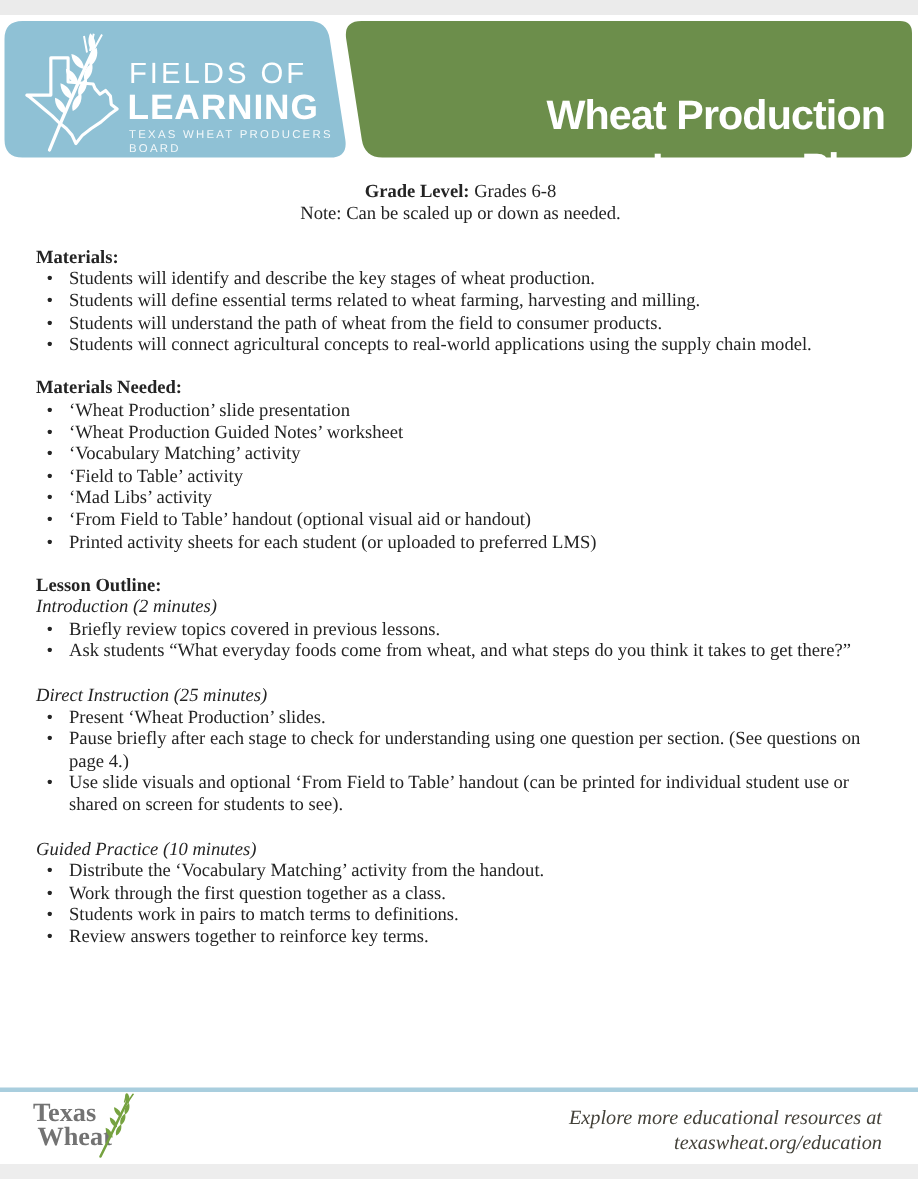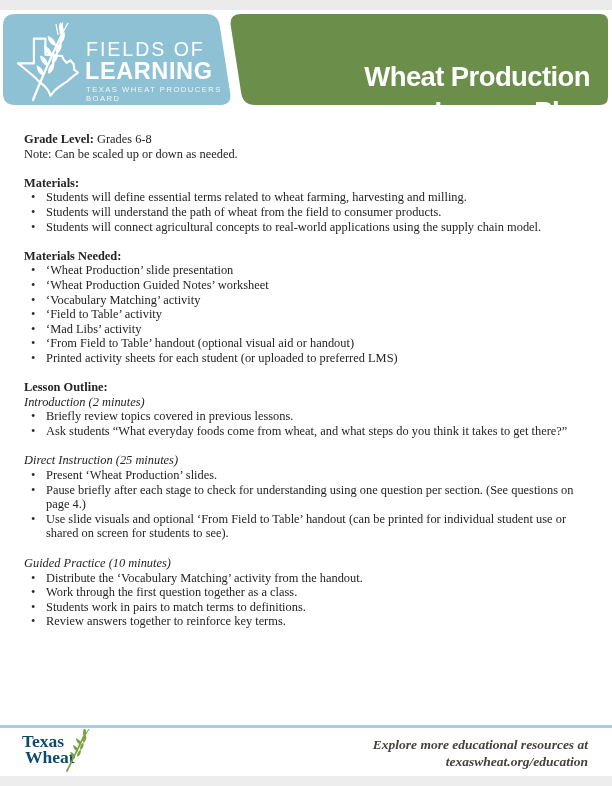--- a/index.html
+++ b/index.html
@@ -23,37 +23,37 @@
   .emblem{position:absolute;left:14px;top:22px;}
   .doc-title{position:absolute;right:22px;top:27px;text-align:right;color:#fff;
     font-family:"Liberation Sans",sans-serif;font-weight:bold;font-size:27.5px;
     line-height:35px;letter-spacing:-0.6px;margin-top:32px;}
 
   
   main{position:absolute;top:120px;left:24px;width:566px;
     font-size:12.4px;line-height:14.6px;}
   main p{margin:0;}
   .sec{margin-top:14.6px;}
-  .sec:first-child{margin-top:12px;}
+  .sec:first-child{margin-top:0;text-align:center;}
   .h{font-weight:bold;}
   .sub{font-style:italic;}
   .gap-top{margin-top:15px;}
   ul{margin:0;padding:0;list-style:none;}
   li{position:relative;padding-left:22px;}
   li::before{content:"\2022";position:absolute;left:7px;top:0;}
 
   
   .divider{position:absolute;top:725px;left:0;width:612px;height:2.5px;background:#a9cede;}
   .tw-logo{position:absolute;left:22px;top:732px;width:90px;height:44px;
-    font-family:"Liberation Serif",serif;font-weight:bold;color:#0c4a6e;}
+    font-family:"Liberation Serif",serif;font-weight:bold;color:#737373;}
   .tw-line1{position:absolute;left:0;top:1px;font-size:17.5px;line-height:17px;}
   .tw-line2{position:absolute;left:3px;top:17px;font-size:17.5px;line-height:17px;}
   .tw-wheat{position:absolute;left:40px;top:-3px;}
   .footer-note{position:absolute;right:24px;top:736px;text-align:right;
-    font-style:italic;font-size:13.5px;line-height:17px;color:#44423a;font-weight:bold;}
+    font-style:italic;font-size:13.5px;line-height:17px;color:#44423a;}
 </style>
 </head>
 <body>
 
 <div class="edge-top"></div>
 
 <header>
   <svg class="header-svg" width="612" height="120" viewBox="0 0 612 120">
     <path d="M15,14 L206,14 Q218,14 219.8,26 L230.2,93 Q232,105 220,105 L15,105 Q3,105 3,93 L3,26 Q3,14 15,14 Z" fill="#8FC1D5"></path>
     <path d="M241,14 L600,14 Q608,14 608,22 L608,97 Q608,105 600,105 L255,105 Q243,105 241.2,93 L230.8,26 Q229,14 241,14 Z" fill="#6C8E4B"></path>
@@ -96,20 +96,21 @@
 
   <section class="sec">
     <p><span class="h">Grade Level:</span> <span>Grades 6-8</span></p>
     <p>Note: Can be scaled up or down as needed.</p>
   </section>
 
 
   <section class="sec">
     <p class="h">Materials:</p>
     <ul>
+      <li>Students will identify and describe the key stages of wheat production.</li>
       <li>Students will define essential terms related to wheat farming, harvesting and milling.</li>
       <li>Students will understand the path of wheat from the field to consumer products.</li>
       <li>Students will connect agricultural concepts to real-world applications using the supply chain model.</li>
     </ul>
   </section>
 
   <section class="sec">
     <p class="h">Materials Needed:</p>
     <ul>
       <li>‘Wheat Production’ slide presentation</li>

